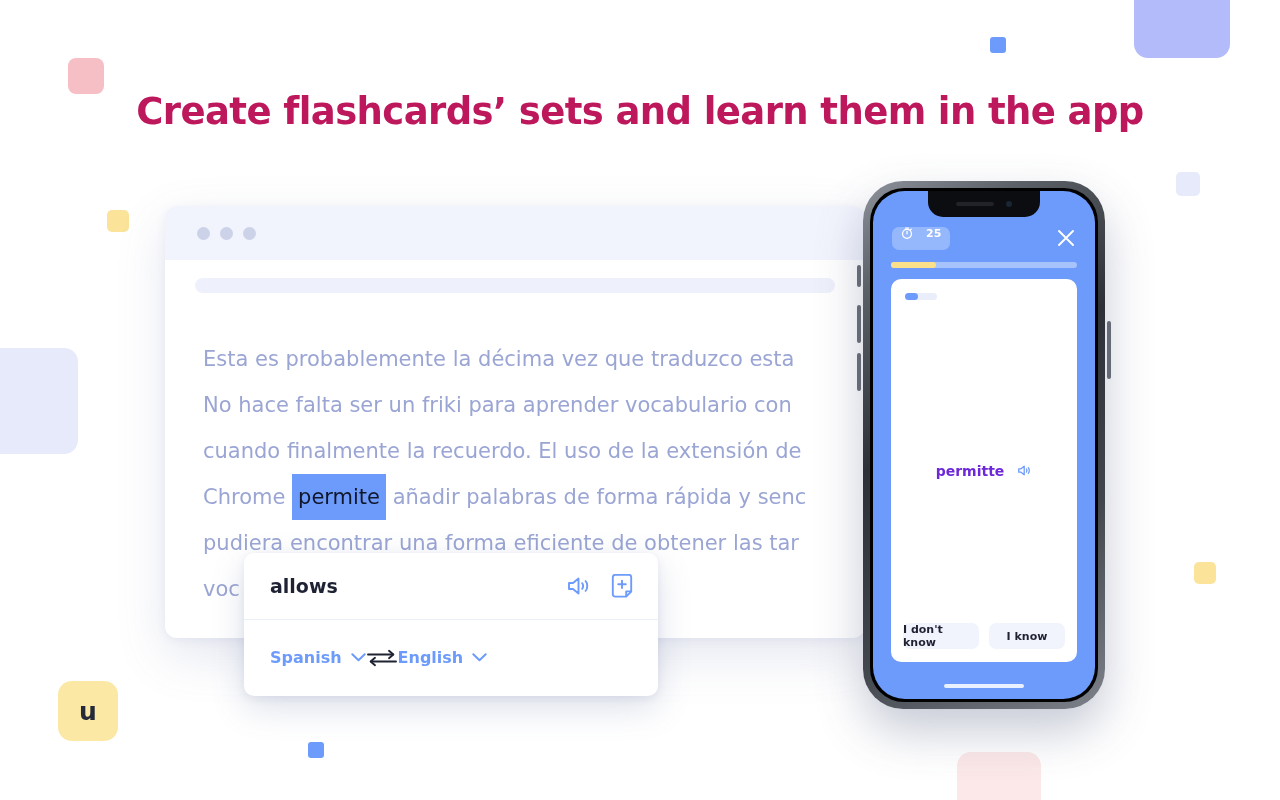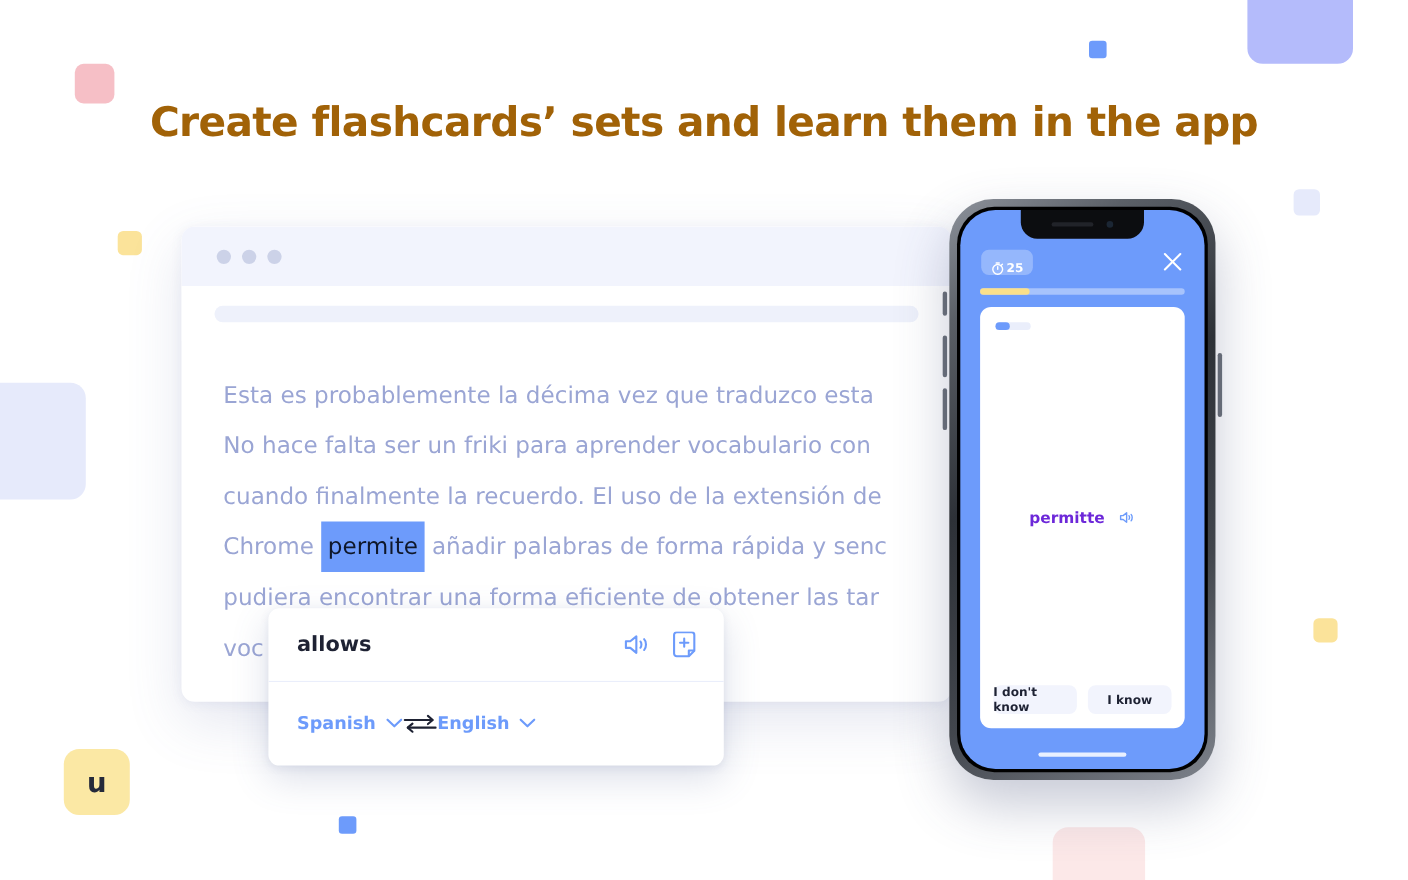--- a/index.html
+++ b/index.html
@@ -13,21 +13,21 @@
 
   
   .deco { position: absolute; border-radius: 10px; }
 
   
   .headline {
     position: absolute; left: 0; top: 84px; width: 1280px;
     text-align: center;
     font-size: 37px; line-height: 56px;
     font-weight: 800; letter-spacing: -0.6px;
-    color: #a16207;
+    color: #be185d;
     font-family: "DejaVu Sans", sans-serif;
   }
 
   
   .browser {
     position: absolute; left: 165px; top: 206px;
     width: 700px; height: 432px;
     background: #ffffff;
     border-radius: 12px;
     box-shadow: 0 18px 50px rgba(92,106,160,.16), 0 2px 10px rgba(92,106,160,.08);
@@ -114,21 +114,21 @@
   .cam { width: 6px; height: 6px; border-radius: 50%; background: #1b2634; }
   .side-btn {
     position: absolute; left: 2px; background: #6a6f77; width: 4px; border-radius: 2px;
   }
   .side-btn.r { left: auto; right: 2px; }
 
   .streak {
     position: absolute; left: 19px; top: 36px;
     height: 23px; padding: 0 9px; border-radius: 7px;
     background: rgba(255,255,255,.28);
-    display: flex; align-items: flex-end; gap: 2px;
+    display: flex; align-items: flex-start; gap: 13px;
     color: #fff; font-size: 11px; font-weight: 700;
     font-family: "DejaVu Sans", sans-serif;
   }
   .close-x {
     position: absolute; right: 18px; top: 36px;
     width: 22px; height: 22px; cursor: pointer;
   }
   .progress {
     position: absolute; left: 18px; top: 71px; right: 18px;
     height: 6px; border-radius: 4px; background: rgba(255,255,255,.40);

